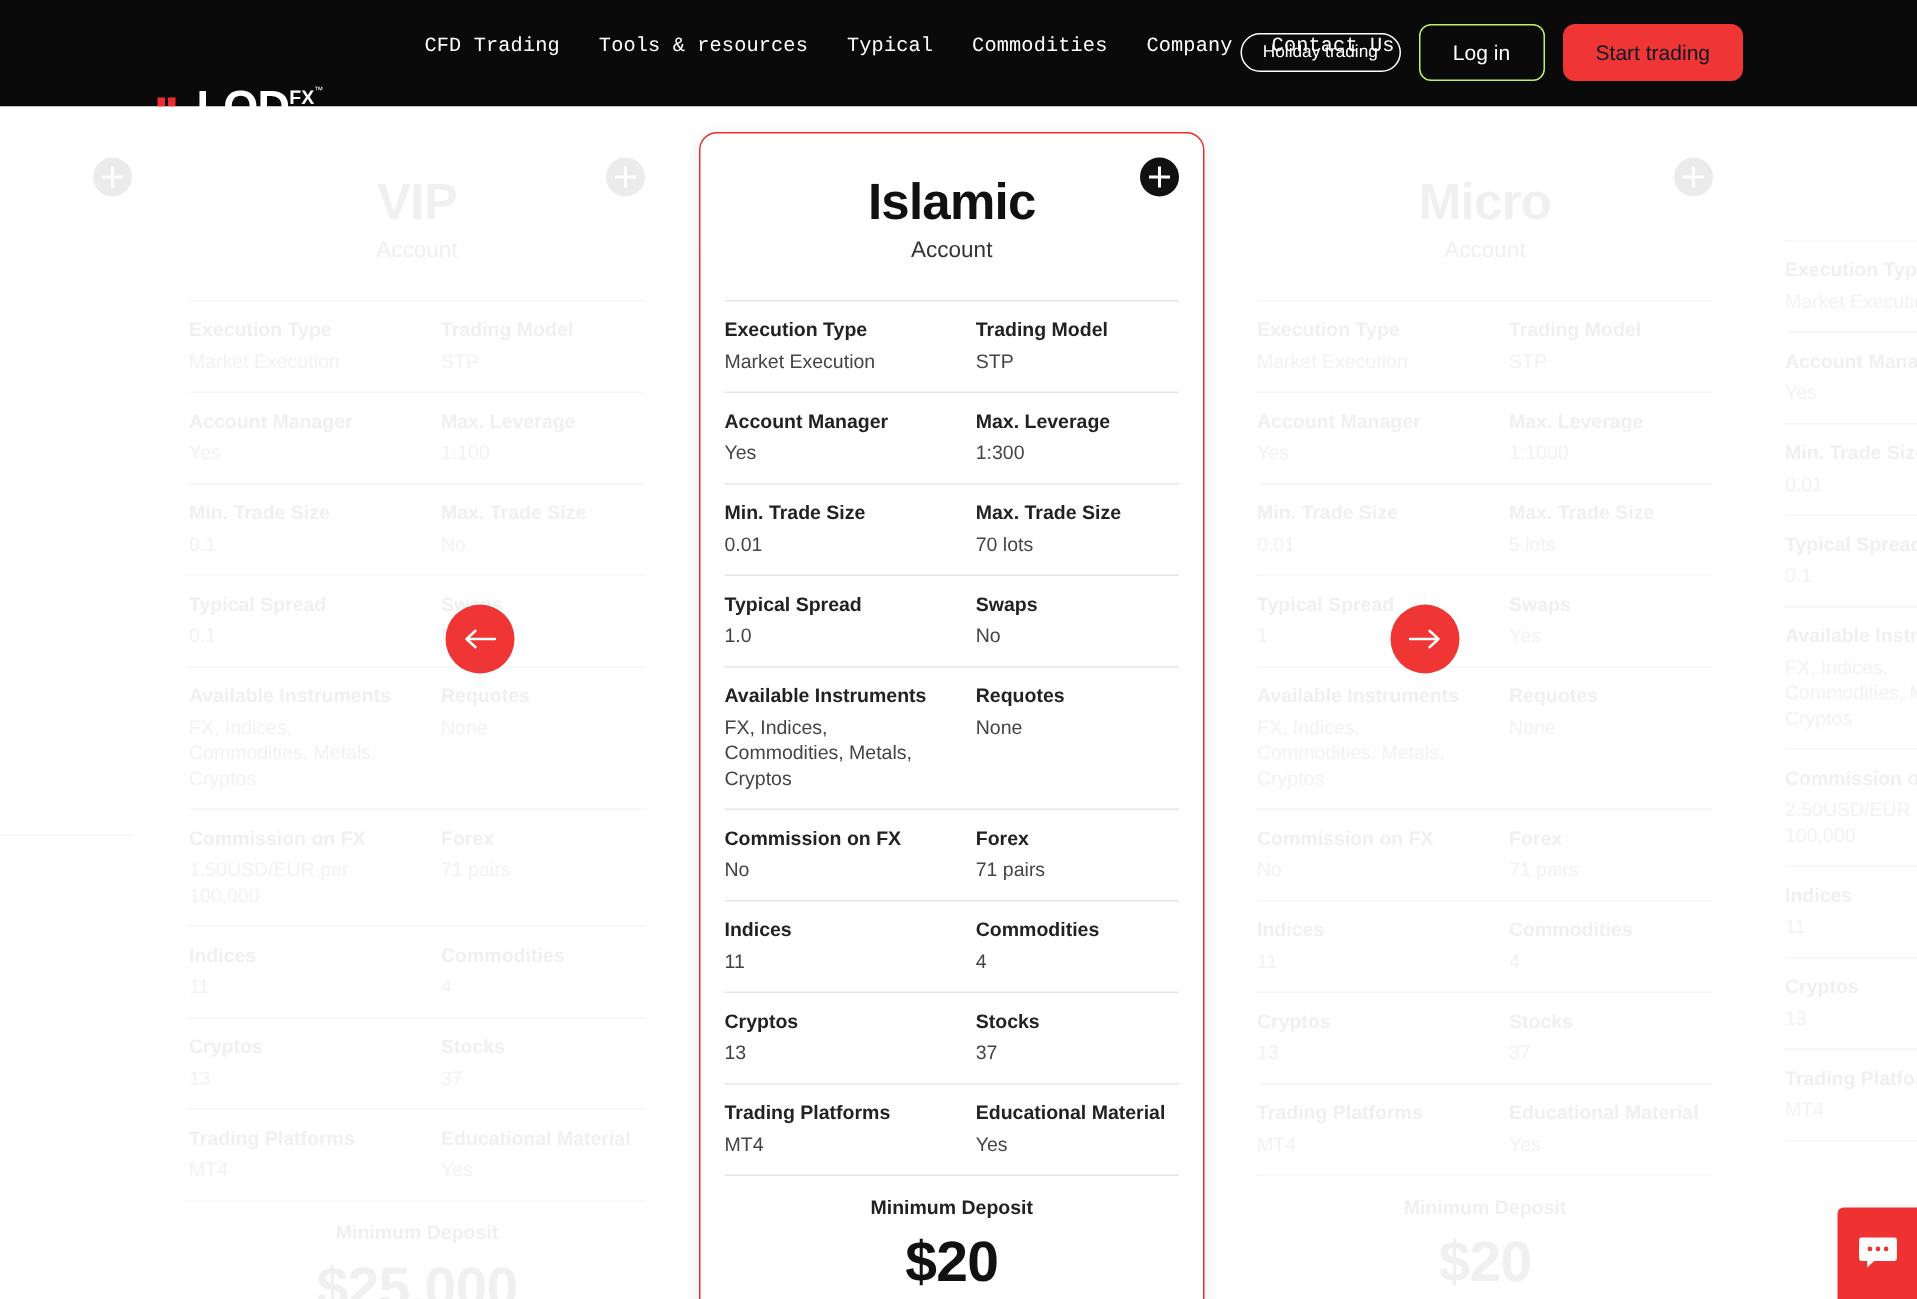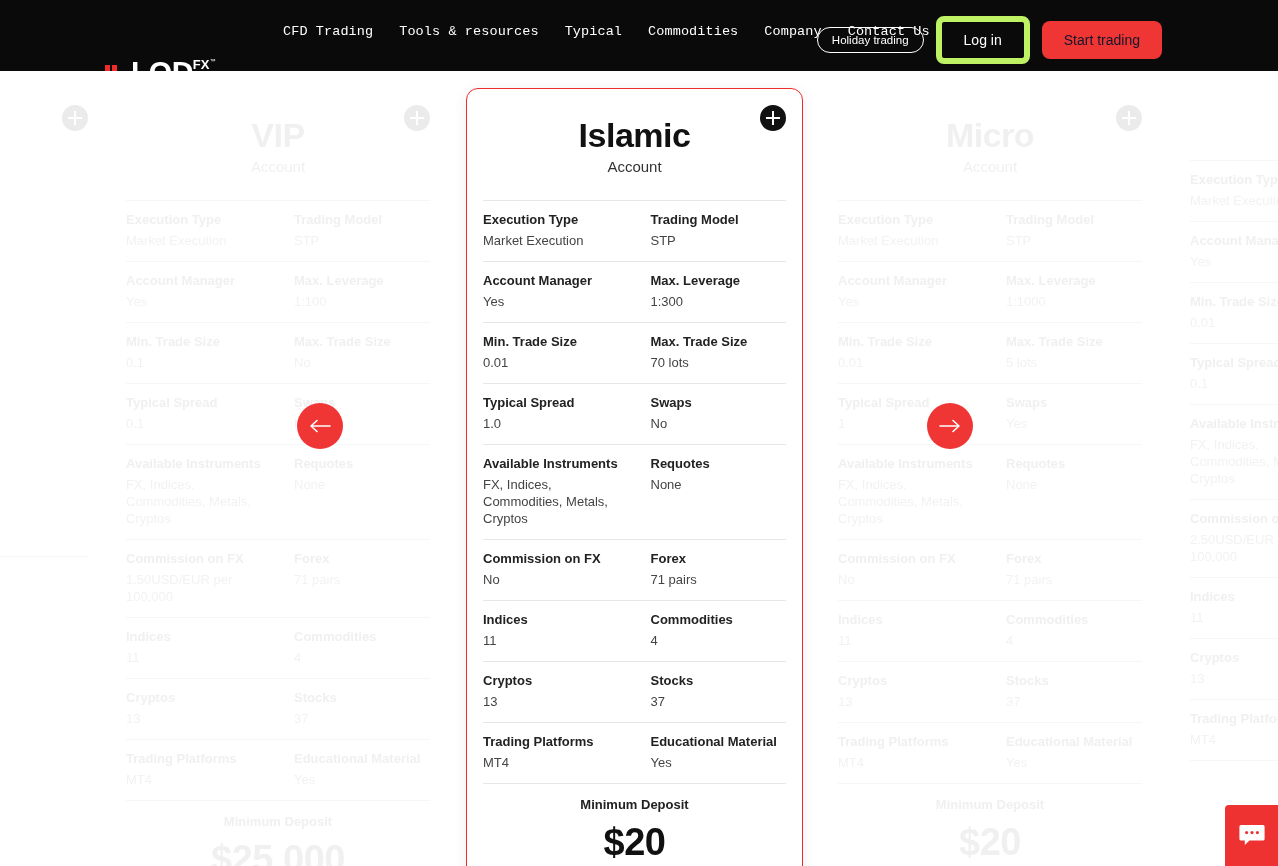--- a/index.html
+++ b/index.html
@@ -50,21 +50,21 @@
     position: absolute; right: 116px; top: 16px;
     display: flex; align-items: center; gap: 12px;
   }
   .btn-holiday {
     border: 1px solid #ffffff; border-radius: 40px;
     color: #ffffff; font-size: 11.5px;
     padding: 6px 14px; background: transparent;
     white-space: nowrap; cursor: pointer;
   }
   .btn-login {
-    border: 6px solid #bef264; border-radius: 8px;
+    border: 1px solid #bef264; border-radius: 8px;
     color: #ffffff; font-size: 14px;
     padding: 10px 22px; background: transparent;
     white-space: nowrap; cursor: pointer;
   }
   .btn-start {
     border: none; border-radius: 8px;
     color: #0f172a; font-size: 14px;
     padding: 11px 22px; background: #f03535;
     white-space: nowrap; cursor: pointer;
   }

